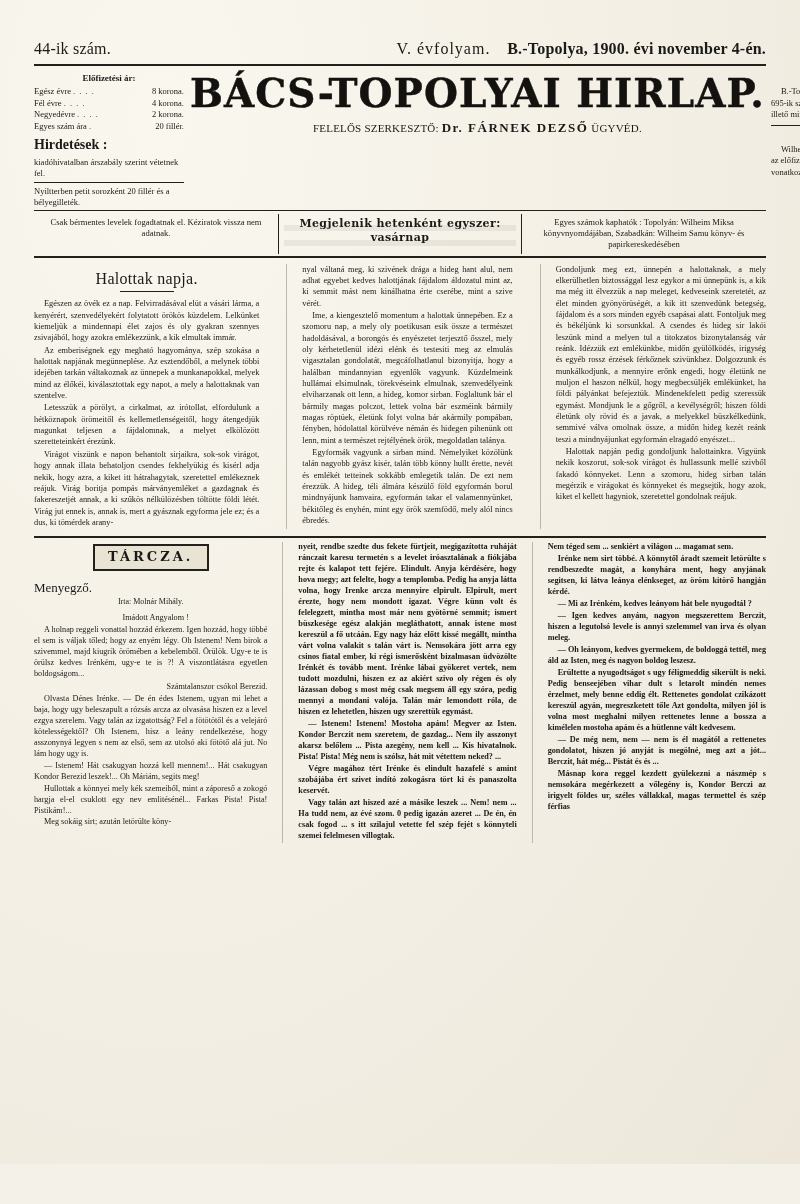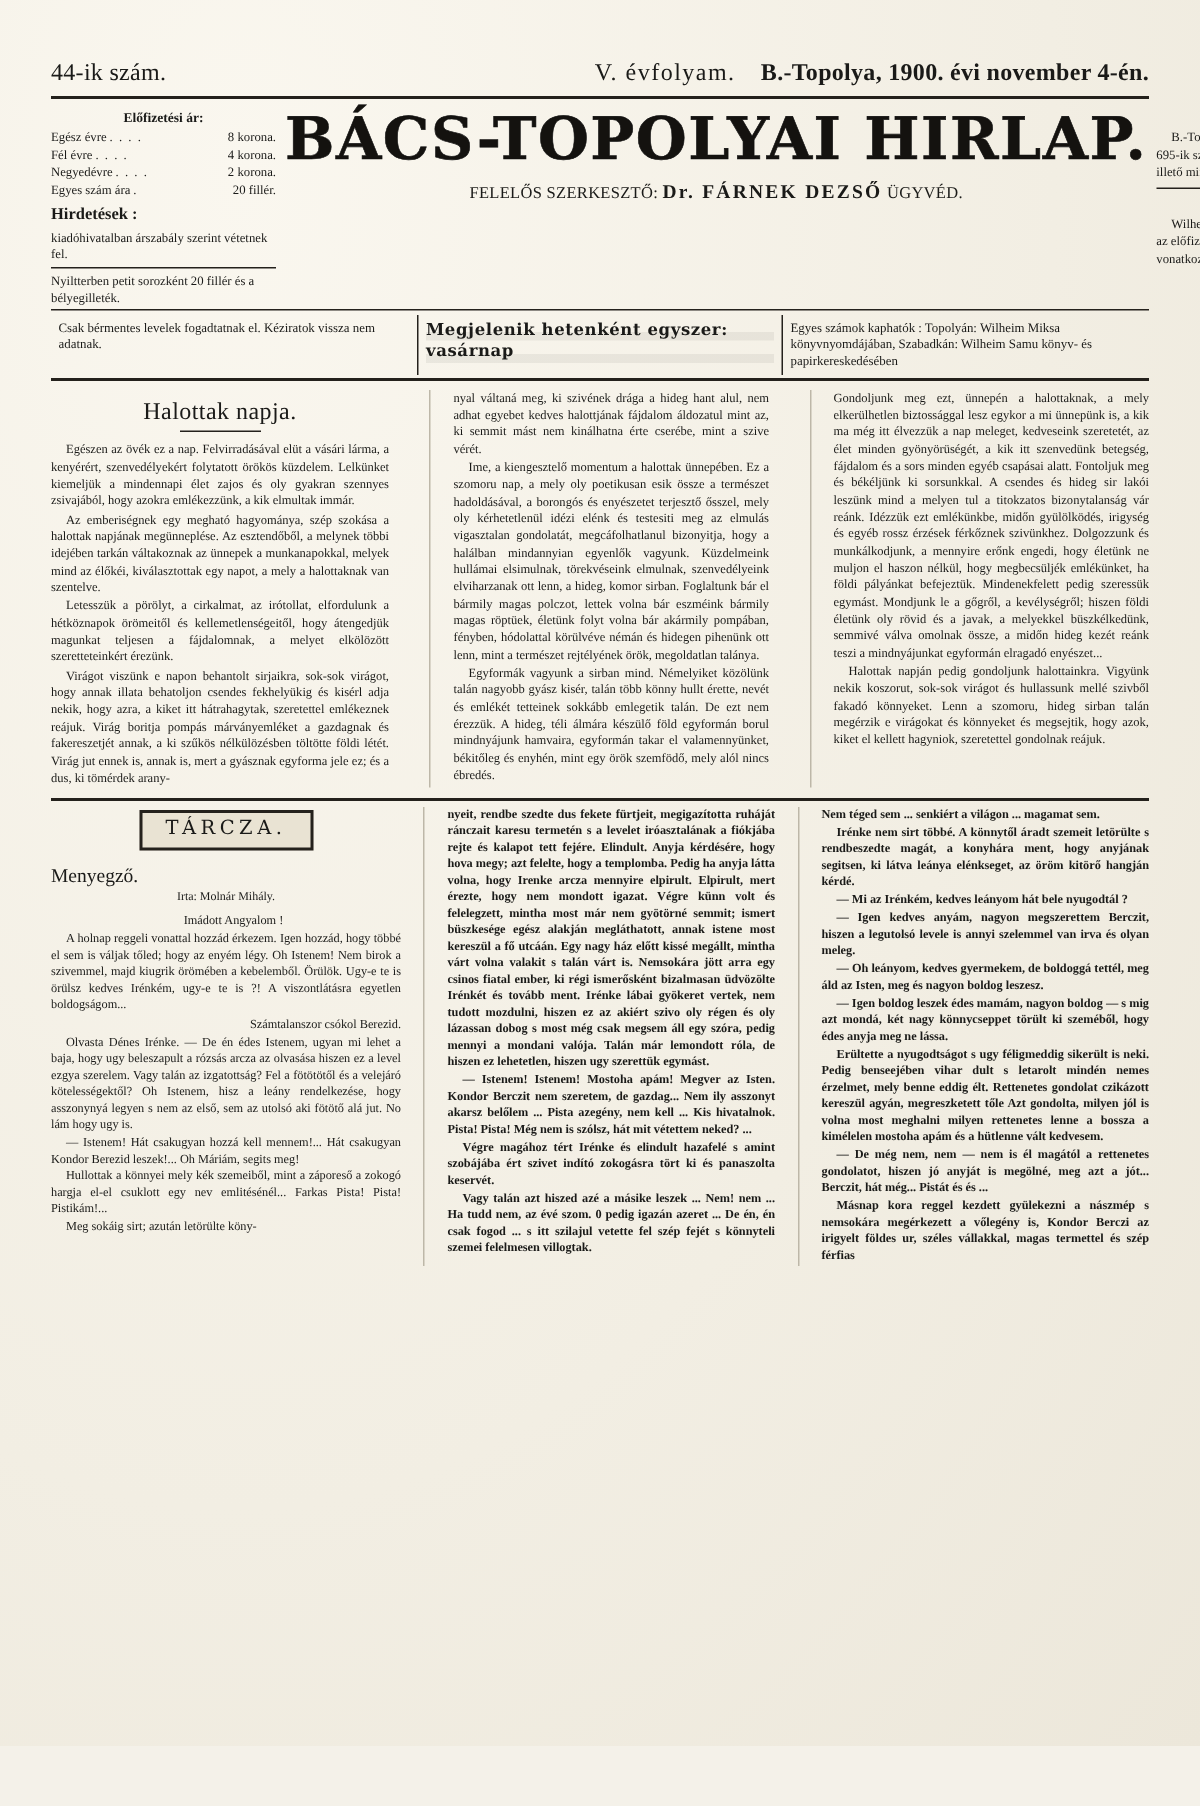--- a/index.html
+++ b/index.html
@@ -43,21 +43,21 @@
     gap:0px;
     padding-top:6px;
   }
   .mh-col{font-size:8.5px;line-height:1.35;}
   .mh-col .hd{
     text-align:center;font-weight:bold;font-size:9px;
     margin-bottom:2px;
   }
   .mh-left .row{display:flex;justify-content:space-between;white-space:nowrap;}
   .mh-left .dots{flex:1;overflow:hidden;letter-spacing:1px;padding:0 2px;}
-  .mh-left .sub{margin-top:4px;font-weight:bold;font-size:11px;}
+  .mh-left .sub{margin-top:4px;font-weight:bold;font-size:14px;}
   .mh-left .note{margin-top:2px;line-height:1.3;}
   .mh-left .vline{border-top:1px solid #24211c;margin:3px 0;}
 
   .mh-center{text-align:center;padding:0 6px;}
   .title{
     font-family:"DejaVu Serif", serif;
     font-weight:bold;
     font-size:39px;
     letter-spacing:1px;
     line-height:1;
@@ -74,21 +74,21 @@
   .mh-right p{margin:0 0 3px 0;}
   .mh-right .vline{border-top:1px solid #24211c;margin:4px 0;}
 
   
   .notice{
     display:grid;
     grid-template-columns:1fr 1fr 1fr;
     font-size:8.6px;line-height:1.3;
     margin-top:3px;
   }
-  .notice > div{padding:3px 5px;}
+  .notice > div{padding:3px 5px;text-align:center;}
   .notice .mid{border-left:1px solid #24211c;border-right:1px solid #24211c;}
   .notice .frakt{
     font-family:"DejaVu Serif", serif;
     font-size:11px;font-weight:bold;letter-spacing:.4px;
     background:linear-gradient(transparent 60%, rgba(0,0,0,.06) 60%);
   }
 
   
   .cols{
     display:grid;
@@ -134,21 +134,21 @@
   .cols2 .col + .col{border-left:1px solid #bdb7a8;padding-left:15px;margin-left:-1px;font-weight:bold;}
   .tarcza-box{
     border:2px solid #24211c;
     width:112px;margin:2px auto 8px auto;
     text-align:center;
     padding:2px 0 3px 0;
     background:#e9e3d3;
   }
   .tarcza-box span{
     font-family:"DejaVu Serif", serif;
-    font-weight:normal;font-size:13px;letter-spacing:3px;text-align:center;
+    font-weight:bold;font-size:13px;letter-spacing:3px;text-align:center;
   }
   h3.story{
     text-align:left;font-size:13px;font-weight:normal;
     margin:2px 0 1px 0;
   }
   .byline{text-align:center;font-size:8px;margin-bottom:5px;}
   .sig{text-align:right;font-size:8.2px;margin-top:2px;}
   .centerline{text-align:center;}
 </style>
 </head>
@@ -269,21 +269,20 @@
           <p>— Istenem! Istenem! Mostoha apám! Megver az Isten. Kondor Berczit nem szeretem, de gazdag... Nem ily asszonyt akarsz belőlem ... Pista azegény, nem kell ... Kis hivatalnok. Pista! Pista! Még nem is szólsz, hát mit vétettem neked? ...</p>
           <p>Végre magához tért Irénke és elindult hazafelé s amint szobájába ért szivet indító zokogásra tört ki és panaszolta keservét.</p>
           <p>Vagy talán azt hiszed azé a másike leszek ... Nem! nem ... Ha tudd nem, az évé szom. 0 pedig igazán azeret ... De én, én csak fogod ... s itt szilajul vetette fel szép fejét s könnyteli szemei felelmesen villogtak.</p>
         </div>
         <div class="col">
           <p class="noind">Nem téged sem ... senkiért a világon ... magamat sem.</p>
           <p>Irénke nem sirt többé. A könnytől áradt szemeit letörülte s rendbeszedte magát, a konyhára ment, hogy anyjának segitsen, ki látva leánya elénkseget, az öröm kitörő hangján kérdé.</p>
           <p>— Mi az Irénkém, kedves leányom hát bele nyugodtál ?</p>
           <p>— Igen kedves anyám, nagyon megszerettem Berczit, hiszen a legutolsó levele is annyi szelemmel van irva és olyan meleg.</p>
           <p>— Oh leányom, kedves gyermekem, de boldoggá tettél, meg áld az Isten, meg és nagyon boldog leszesz.</p>
-          <p>— Igen boldog leszek édes mamám, nagyon boldog — s mig azt mondá, két nagy könnycseppet törült ki szeméből, hogy édes anyja meg ne lássa.</p>
           <p>Erültette a nyugodtságot s ugy féligmeddig sikerült is neki. Pedig benseejében vihar dult s letarolt mindén nemes érzelmet, mely benne eddig élt. Rettenetes gondolat czikázott kereszül agyán, megreszketett tőle Azt gondolta, milyen jól is volna most meghalni milyen rettenetes lenne a bossza a kimélelen mostoha apám és a hütlenne vált kedvesem.</p>
           <p>— De még nem, nem — nem is él magától a rettenetes gondolatot, hiszen jó anyját is megölné, meg azt a jót... Berczit, hát még... Pistát és és ...</p>
           <p>Másnap kora reggel kezdett gyülekezni a nászmép s nemsokára megérkezett a vőlegény is, Kondor Berczi az irigyelt földes ur, széles vállakkal, magas termettel és szép férfias</p>
         </div>
       </div>
     </div>
 
   </div>
 </div>
 

